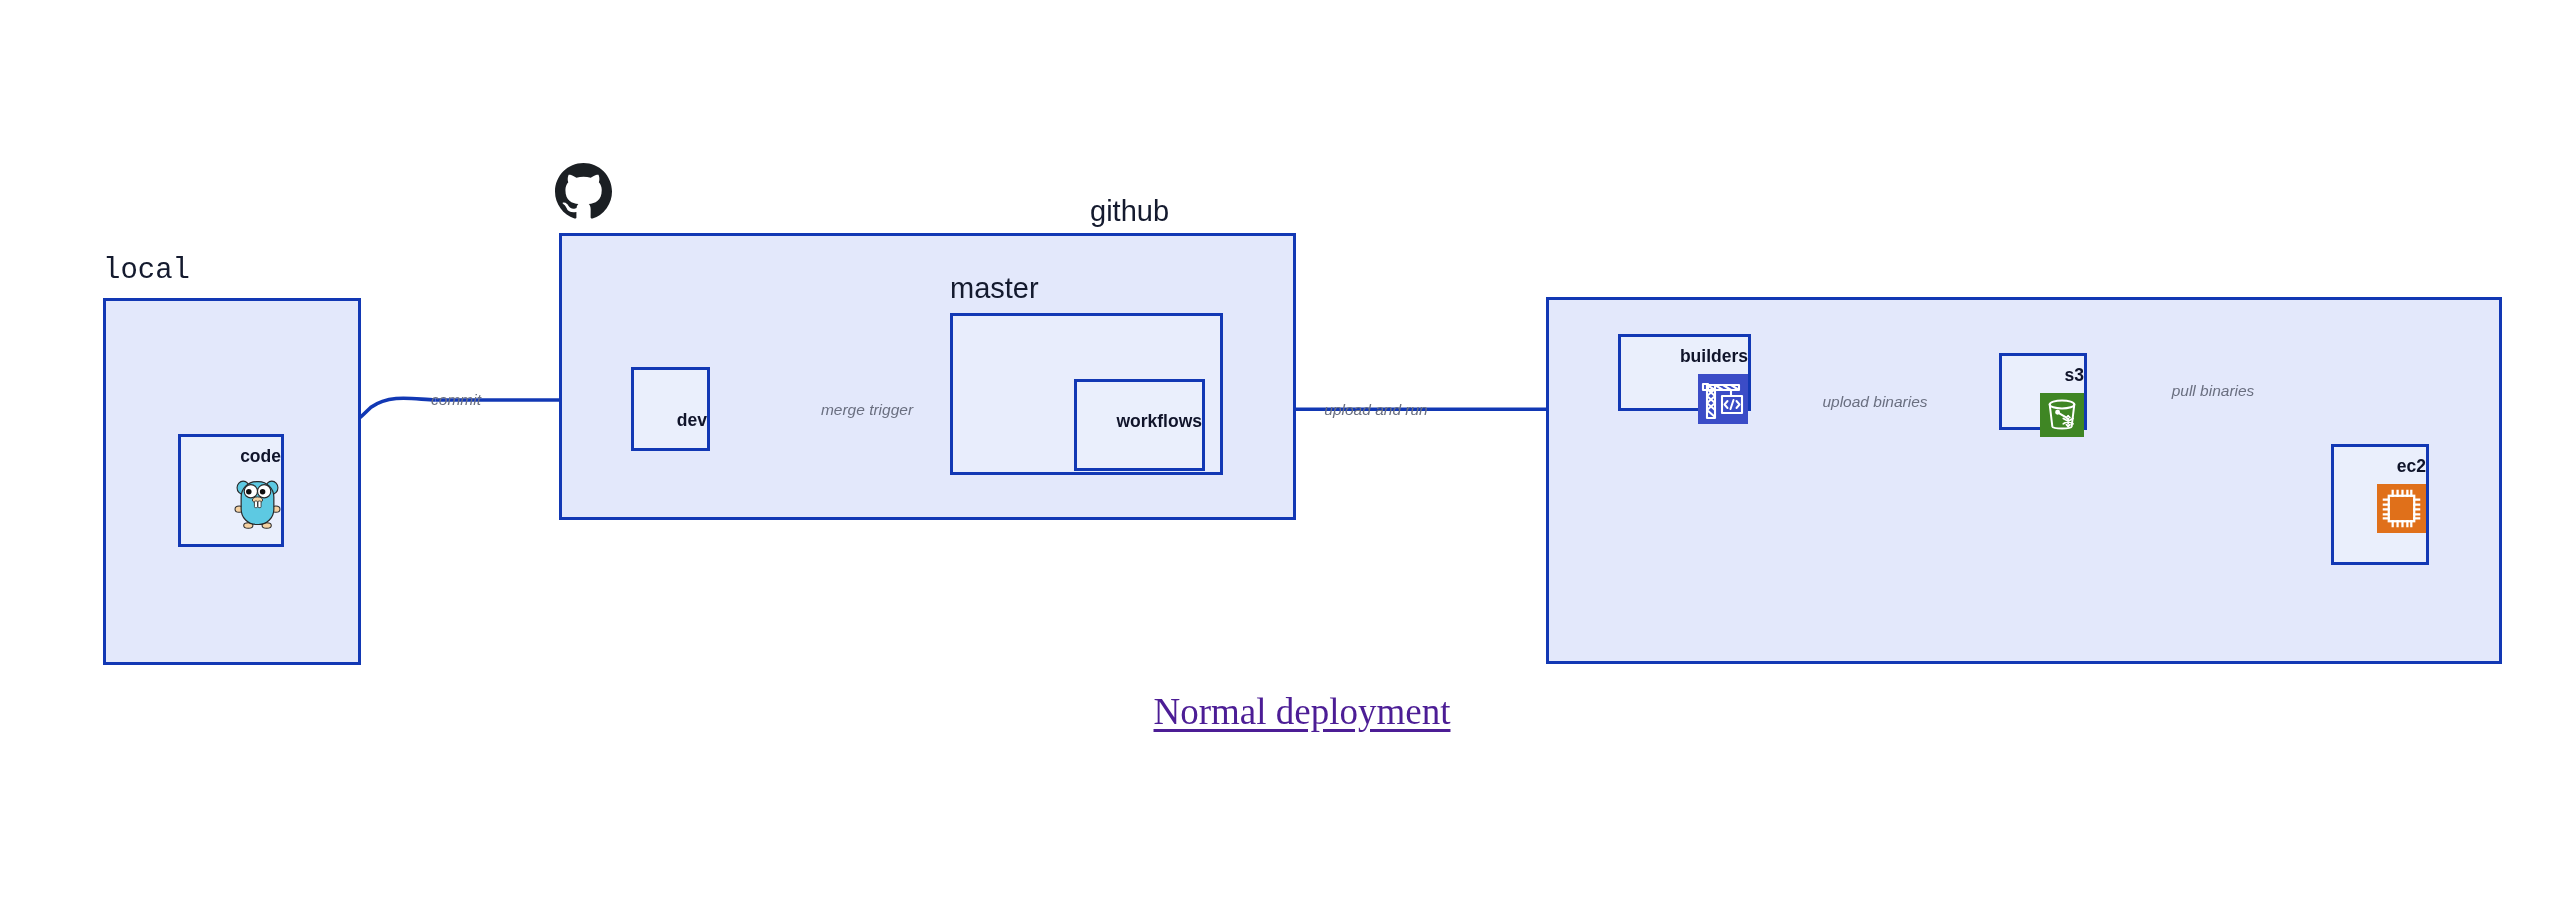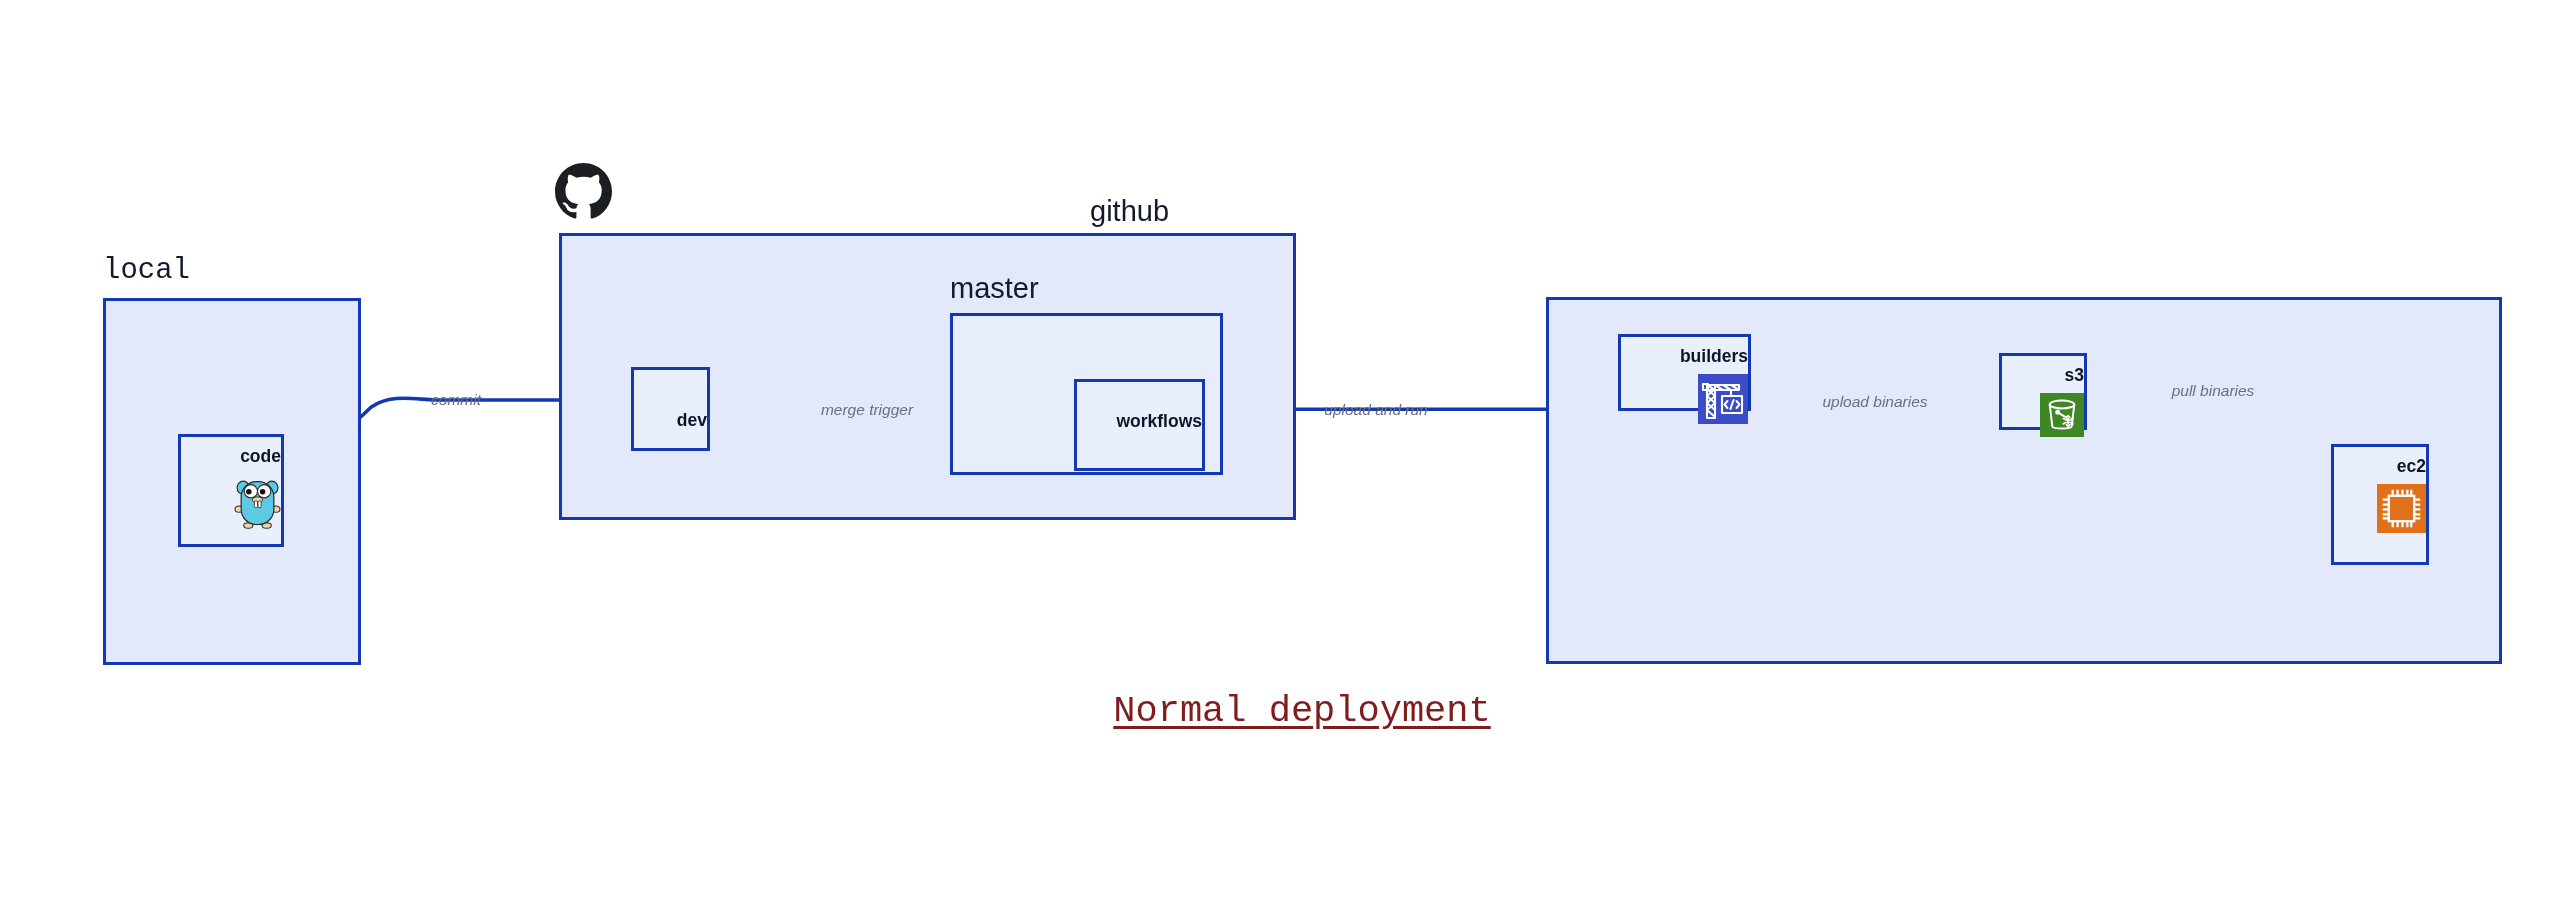--- a/index.html
+++ b/index.html
@@ -80,28 +80,28 @@
     font-size: 15.5px;
     white-space: nowrap;
     background: transparent;
     font-family: "Liberation Sans", sans-serif;
     transform: translate(-50%, -50%);
   }
 
   
   #diagram-title {
     position: absolute;
-    color: #7f1d1d;
+    color: #4c1d95;
     font-size: 37px;
     font-weight: 400;
     text-decoration: underline;
     text-underline-offset: 5.2px;
     white-space: nowrap;
     transform: translateX(-50%);
-    font-family: Liberation Mono, monospace;
+    font-family: Liberation Serif, serif;
   }
 
   
   #github-mark {
     position: absolute;
     line-height: 0;
   }
 </style>
 </head>
 <body>

